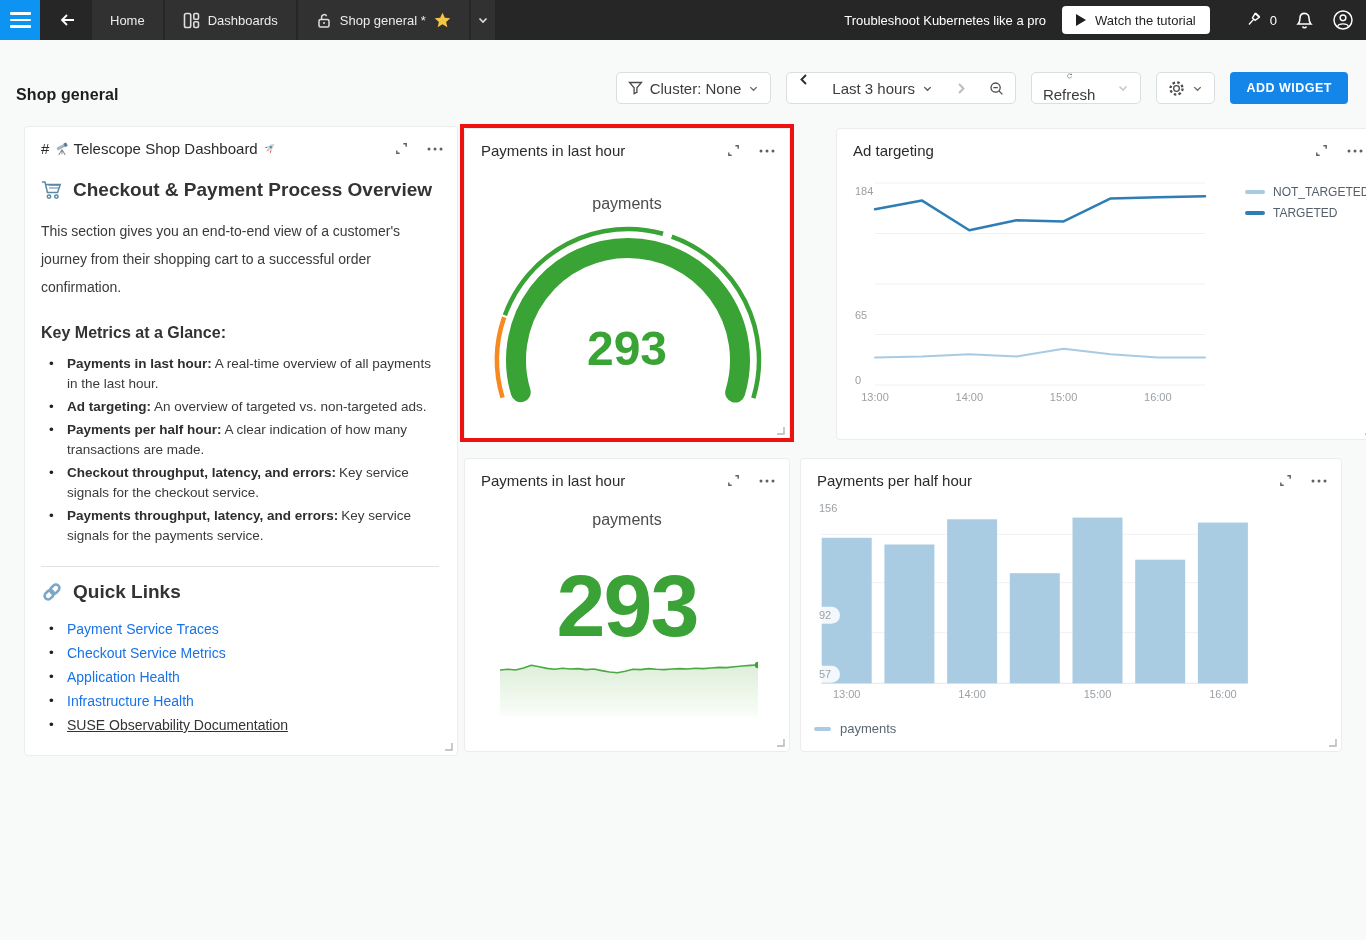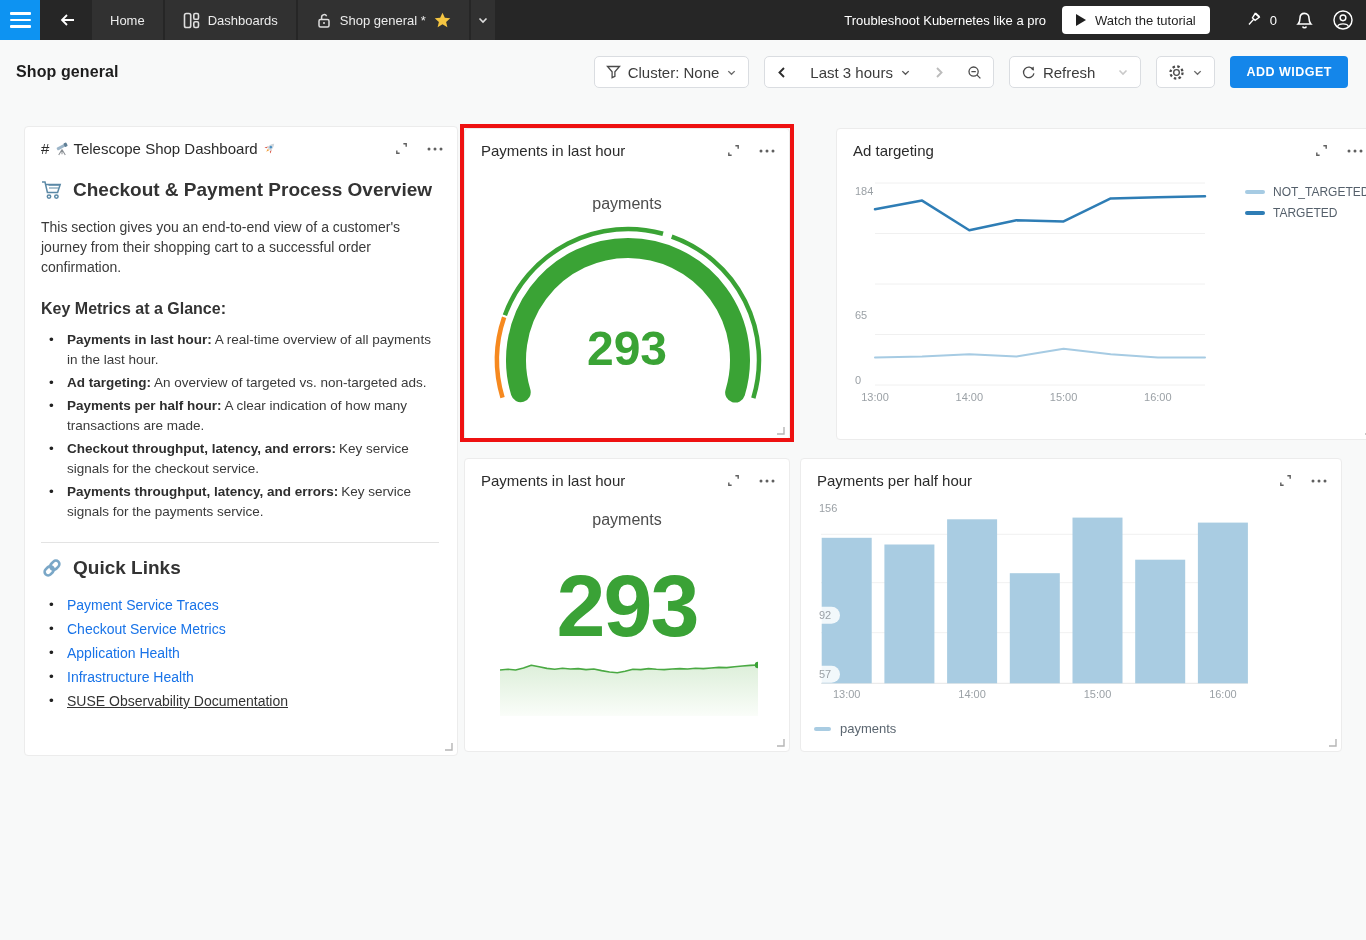--- a/index.html
+++ b/index.html
@@ -17,43 +17,43 @@
   .save-group .btn-dark { background:#313131; border:none; color:#f0f0f0; font-size:13px; padding:0 14px; cursor:pointer; }
   .save-group .btn-dark.car { padding:0 10px; }
   .nav-spacer { flex:1; }
   .promo { color:#ffffff; font-size:13px; margin-right:16px; }
   .watch-btn { height:28px; background:#ffffff; border:none; border-radius:4px; color:#1f1f1f; font-size:13px; padding:0 14px; display:flex; align-items:center; gap:9px; cursor:pointer; margin-right:34px; }
   .pin-wrap { display:flex; align-items:center; gap:8px; color:#fff; font-size:13px; margin-right:18px; cursor:pointer; }
   .icon-btn { background:none; border:none; color:#fff; cursor:pointer; display:flex; align-items:center; justify-content:center; margin-right:18px; }
   .icon-btn:last-child { margin-right:12px; }
 
   
-  .page-header { height:64px; display:flex; align-items:center; padding:0 18px 0 16px;gap:48px; }
+  .page-header { height:64px; display:flex; align-items:flex-end; padding:0 18px 0 16px;gap:48px; }
   .page-title { font-size:16px; font-weight:700; color:#1d1d1d; letter-spacing:.1px; }
   .hd-spacer { flex:1; }
   .controls { display:flex; align-items:center; gap:15px; }
   .ctl { height:32px; background:#fff; border:1px solid #dadde1; border-radius:5px; display:flex; align-items:center; font-size:13px; color:#3c3c3c; }
   .ctl button { background:none; border:none; height:100%; display:flex; align-items:center; gap:7px; font-size:15px; color:#3c3c3c; padding:0 11px; cursor:pointer; font-family:inherit; }
   .seg { border-left:1px solid #e4e6e8; }
-  .seg:first-child { border-left:none; }
+  .seg:first-child { border-left:none;flex-direction:column; }
   .disabled-seg { background:#efefef; color:#bcbcbc !important; }
   .add-widget { height:32px; background:#1486ea; color:#fff; border:none; border-radius:4px; font-size:12.5px; font-weight:700; letter-spacing:.5px; padding:0 16px; cursor:pointer; font-family:inherit; }
 
   
   .board { position:relative; height:836px; }
   .card { position:absolute; background:#fff; border:1px solid #ececec; border-radius:4px; }
   .card-title { position:absolute; left:16px; top:13px; font-size:15px; font-weight:500; color:#2b2b2b; }
   .card-icons { position:absolute; right:14px; top:14px; display:flex; align-items:center; gap:18px; }
   .card-icons button { background:none; border:none; color:#5f5f5f; cursor:pointer; padding:0; display:flex; }
   .resize-handle { position:absolute; right:4px; bottom:4px; width:9px; height:9px; cursor:nwse-resize; }
 
   
   .md-body { position:absolute; top:38px; left:16px; right:18px; color:#383838; }
   .md-h2 { font-size:19px; font-weight:700; color:#333; display:flex; align-items:center; gap:10px; margin-top:14px; }
-  .md-p { font-size:14px; line-height:20px; margin-top:16px; color:#3a3a3a; }
+  .md-p { font-size:14px; line-height:28px; margin-top:16px; color:#3a3a3a; }
   .md-h3 { font-size:16px; font-weight:700; color:#333; margin-top:23px; }
   ul.md-list { list-style:none; margin-top:12px; }
   ul.md-list li { position:relative; padding-left:26px; font-size:13.5px; line-height:20px; margin-bottom:3px; color:#3a3a3a; }
   ul.md-list li::before { content:"•"; position:absolute; left:8px; color:#222; }
   ul.md-list b { margin-right:3px; color:#2e2e2e; }
   .md-hr { border:none; border-top:1px solid #e3e3e3; margin:20px 0 0 0; }
   .links-list li { margin-bottom:3px; }
   .links-list a { color:#1873e8; text-decoration:none; font-size:14px; cursor:pointer; }
   .links-list a.doc { color:#333; text-decoration:underline; }
 

